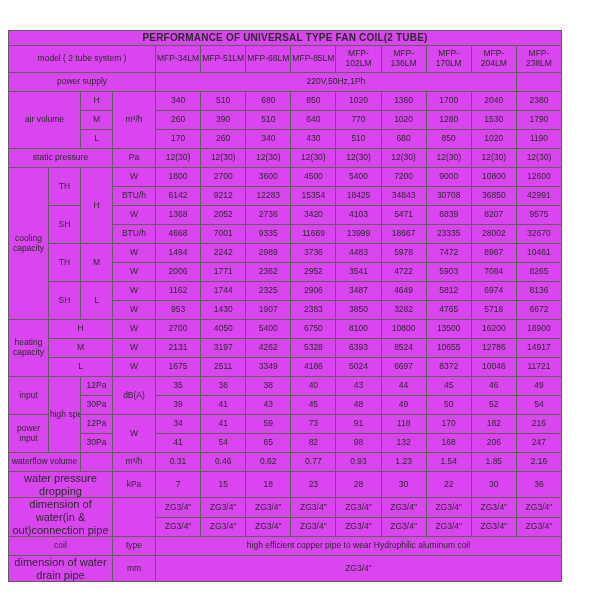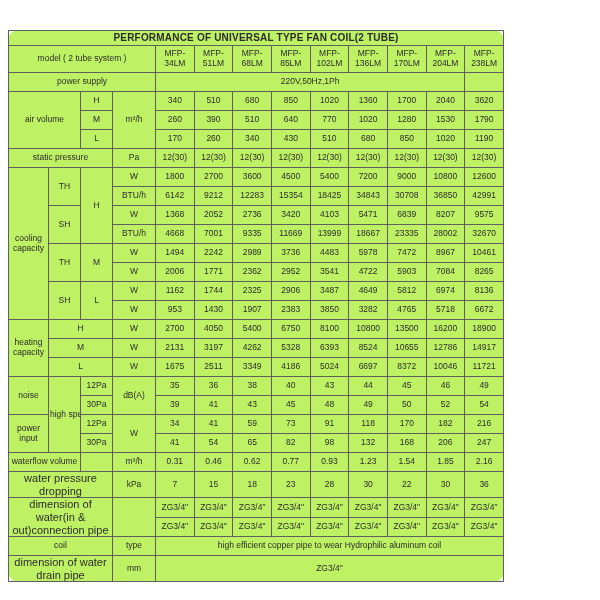--- a/index.html
+++ b/index.html
@@ -1,24 +1,23 @@
 <!DOCTYPE html>
 <html><head>
 <meta charset="utf-8">
 <style>
   html,body{margin:0;padding:0;}
   body{
     width:600px;height:600px;background:#ffffff;position:relative;
     font-family:"Liberation Sans", sans-serif;color:#2b2b2b;
   }
   table.spec{
-    position:absolute;left:8px;top:30px;width:496px;
+    position:absolute;left:8px;top:30px;width:554px;
     border-collapse:collapse;table-layout:fixed;
-    background:#bef264;
-    border-radius:10px;
+    background:#d946ef;
   }
   td{
     border:1px solid #5f5f5f;
     font-size:8.5px;line-height:1.15;
     text-align:center;vertical-align:middle;
     padding:0 1px;height:18px;
     overflow:hidden;
   }
   tr.title-row td{
     height:14px;font-weight:bold;font-size:10px;letter-spacing:.2px;
@@ -70,21 +69,21 @@
     <td>H</td>
     <td rowspan="3">m³/h</td>
   <td>340</td>
         <td>510</td>
         <td>680</td>
         <td>850</td>
         <td>1020</td>
         <td>1360</td>
         <td>1700</td>
         <td>2040</td>
-        <td>3620</td>
+        <td>2380</td>
       </tr>
   <tr>
     <td>M</td>
   <td>260</td>
         <td>390</td>
         <td>510</td>
         <td>640</td>
         <td>770</td>
         <td>1020</td>
         <td>1280</td>
@@ -258,21 +257,21 @@
         <td>3349</td>
         <td>4186</td>
         <td>5024</td>
         <td>6697</td>
         <td>8372</td>
         <td>10046</td>
         <td>11721</td>
       </tr>
 
   <tr>
-    <td rowspan="2">noise</td>
+    <td rowspan="2">input</td>
     <td rowspan="4" class="fanmode">high speed</td>
     <td>12Pa</td>
     <td rowspan="2">dB(A)</td>
   <td>35</td>
         <td>36</td>
         <td>38</td>
         <td>40</td>
         <td>43</td>
         <td>44</td>
         <td>45</td>

